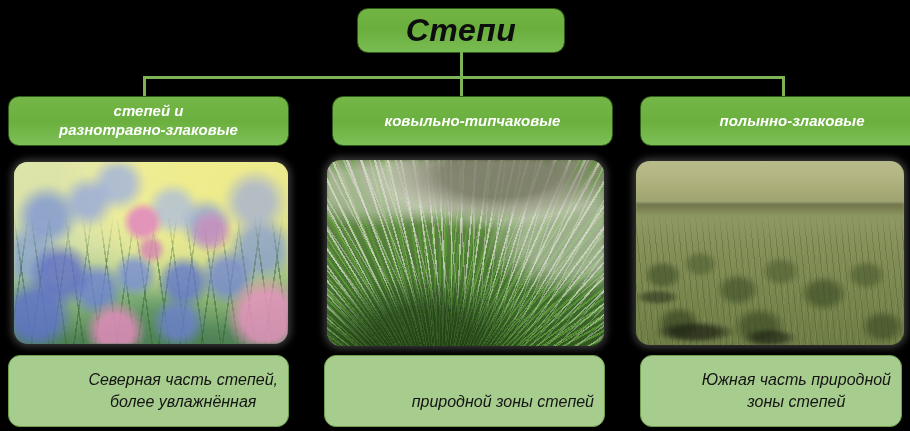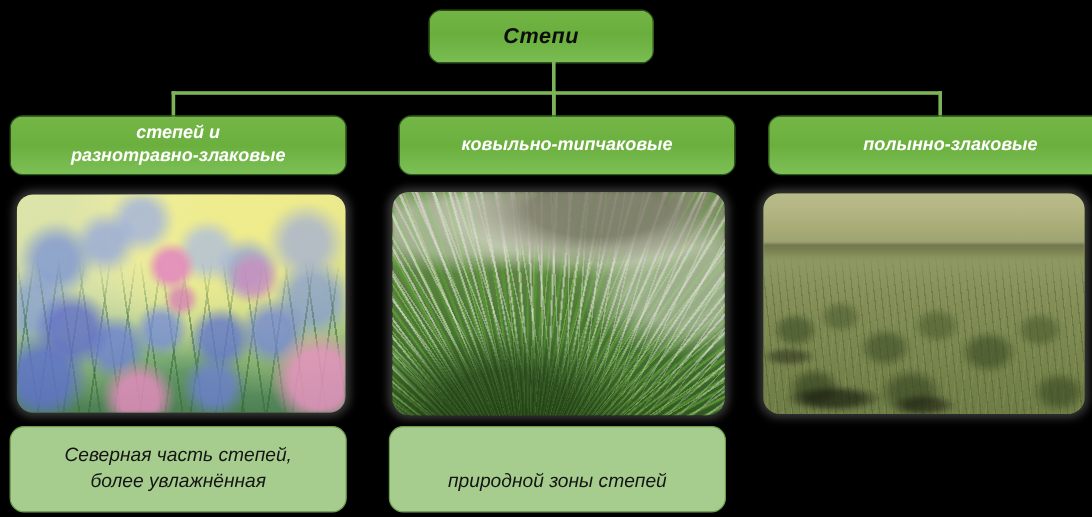--- a/index.html
+++ b/index.html
@@ -27,33 +27,33 @@
   .conn-h       { left: 143px; top: 76px;  width: 642px; height: 3px; }
   .conn-v-left  { left: 143px; top: 76px;  width: 3px;  height: 22px; }
   .conn-v-mid   { left: 460px; top: 76px;  width: 3px;  height: 22px; }
   .conn-v-right { left: 782px; top: 76px;  width: 3px;  height: 22px; }
 
   
   .node-title {
     position: absolute;
     left: 357px;
     top: 8px;
-    width: 188px;
+    width: 208px;
     height: 45px;
     box-sizing: border-box;
     border: 1px solid #2f5b1a;
     border-radius: 11px;
     background: linear-gradient(to bottom, #72b545 0%, #6aae3d 45%, #79bd53 100%);
     display: flex;
     align-items: center;
     justify-content: center;
     color: #0d0d0d;
     font-style: italic;
     font-weight: bold;
-    font-size: 18px;
+    font-size: 32px;
     letter-spacing: 0.5px;
     text-align: center;
   }
 
   
   .node-cat {
     position: absolute;
     top: 96px;
     height: 50px;
     box-sizing: border-box;
@@ -228,21 +228,21 @@
   .node-cap {
     position: absolute;
     top: 355px;
     height: 72px;
     box-sizing: border-box;
     border: 1px solid #6f9f4e;
     border-radius: 12px;
     background: #a7cd8e;
     display: flex;
     align-items: center;
-    justify-content: center;
+    justify-content: flex-end;
     color: #141414;
     font-style: italic;
     font-size: 16px;
     line-height: 1.35;
     text-align: center;
     padding: 0 10px;
   }
   .cap-1 { left: 8px;   width: 281px; }
   .cap-2 { left: 324px; width: 281px; }
   .cap-3 { left: 640px; width: 262px; }
@@ -307,14 +307,20 @@
   </div>
   <div class="photo photo-3">
     <div class="photo-inner">
       <div class="steppe-bg"></div>
       <div class="steppe-horizon"></div>
       <div class="steppe-tufts"></div>
       <div class="steppe-bushes"></div>
       <div class="steppe-dark"></div>
     </div>
   </div>
+  <div class="node-cap cap-3">
+    <span>
+      <span>Южная часть природной</span><br>
+      <span>зоны степей</span>
+    </span>
+  </div>
 
 </div>
 
 </body></html>

